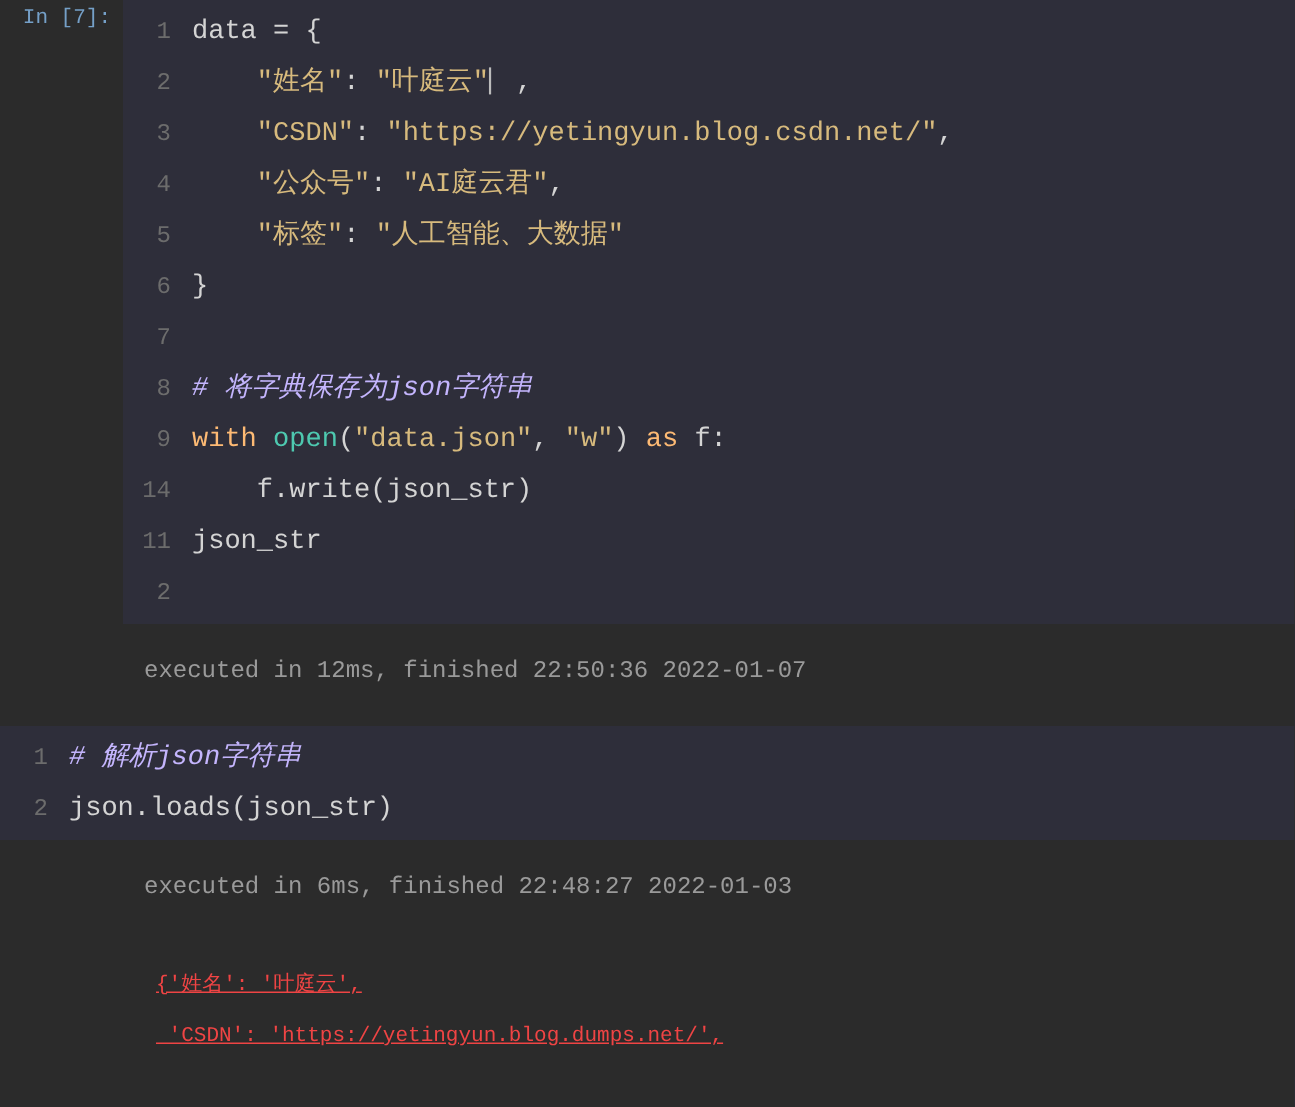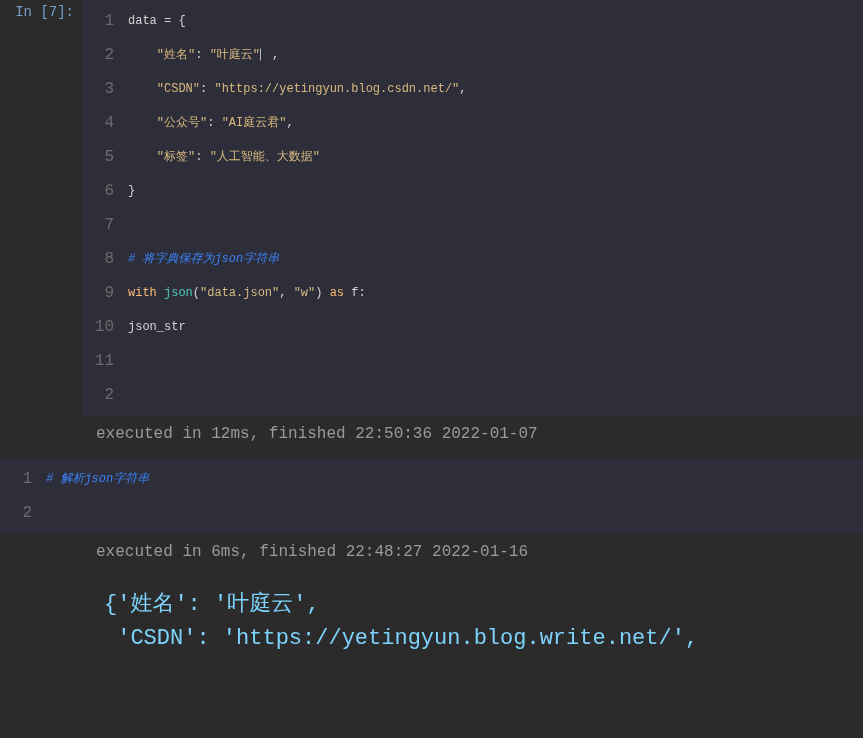--- a/index.html
+++ b/index.html
@@ -39,97 +39,100 @@
     padding: 4px 10px 4px 4px;
     color: #6c6c6c;
     font-size: 16px;
     user-select: none;
   }
   .gutter .ln { height: 34px; line-height: 34px; }
   .code {
     flex: 1;
     padding: 4px 8px 4px 4px;
   }
-  .code .line { height: 34px; line-height: 34px; white-space: pre; font-size: 12px; }
+  .code .line { height: 34px; line-height: 34px; white-space: pre; font-size: 18px; }
   .status {
     background: #2b2b2b;
     color: #9a9a9a;
-    padding: 9px 14px;
+    padding: 22px 14px;
     font-size: 16px;
     margin-left: 82px;
   }
   .output {
     background: #2b2b2b;
-    color: #7dd3fc;
+    color: #ef4444;
     margin-left: 82px;
     padding: 18px 22px 10px 22px;
-    font-size: 22px;
+    font-size: 14px;
     line-height: 34px;
     white-space: pre;
+    text-decoration: underline;
   }
   .sep { height: 6px; background: #2b2b2b; }
   
   .s-default { color: #d4d4d4; }
   .s-op      { color: #d4d4d4; }
   .s-str     { color: #d7ba7d; }
   .s-num     { color: #b5cea8; }
   .s-key     { color: #fdba74; }  
   .s-fn      { color: #4ec9b0; }  
   .s-param   { color: #9cdcfe; }  
-  .s-comment { color: #3b82f6; font-style: italic; }
+  .s-comment { color: #c4b5fd; font-style: italic; }
   .s-cursor  { color: #bbb; }
 </style>
 </head>
 <body>
 
 <div class="cell">
   <div class="prompt">In [7]:</div>
   <div class="code-area">
     <div class="gutter-and-code">
       <div class="gutter">
         <div class="ln">1</div>
         <div class="ln">2</div>
         <div class="ln">3</div>
         <div class="ln">4</div>
         <div class="ln">5</div>
         <div class="ln">6</div>
         <div class="ln">7</div>
         <div class="ln">8</div>
         <div class="ln">9</div>
-        <div class="ln">10</div>
+        <div class="ln">14</div>
         <div class="ln">11</div>
         <div class="ln">2</div>
       </div>
       <div class="code">
         <div class="line"><span class="s-default">data </span><span class="s-op">=</span><span class="s-default"> {</span></div>
         <div class="line"><span>    </span><span class="s-str">"姓名"</span><span>: </span><span class="s-str">"叶庭云"</span><span class="s-cursor">⎸</span><span>,</span></div>
         <div class="line"><span>    </span><span class="s-str">"CSDN"</span><span>: </span><span class="s-str">"https://yetingyun.blog.csdn.net/"</span><span>,</span></div>
         <div class="line"><span>    </span><span class="s-str">"公众号"</span><span>: </span><span class="s-str">"AI庭云君"</span><span>,</span></div>
         <div class="line"><span>    </span><span class="s-str">"标签"</span><span>: </span><span class="s-str">"人工智能、大数据"</span></div>
         <div class="line"><span>}</span></div>
         <div class="line"><span></span></div>
         <div class="line"><span class="s-comment"># 将字典保存为json字符串</span></div>
-        <div class="line"><span class="s-key">with</span><span> </span><span class="s-fn">json</span><span>(</span><span class="s-str">"data.json"</span><span>, </span><span class="s-str">"w"</span><span>) </span><span class="s-key">as</span><span> f:</span></div>
+        <div class="line"><span class="s-key">with</span><span> </span><span class="s-fn">open</span><span>(</span><span class="s-str">"data.json"</span><span>, </span><span class="s-str">"w"</span><span>) </span><span class="s-key">as</span><span> f:</span></div>
+        <div class="line"><span>    f.write(json_str)</span></div>
         <div class="line"><span>json_str</span></div>
       </div>
     </div>
   </div>
 </div>
 <div class="status">executed in 12ms, finished 22:50:36 2022-01-07</div>
 
 <div class="sep"></div>
 
 <div class="cell">
   <div class="code-area">
     <div class="gutter-and-code">
       <div class="gutter">
         <div class="ln">1</div>
         <div class="ln">2</div>
       </div>
       <div class="code">
         <div class="line"><span class="s-comment"># 解析json字符串</span></div>
+        <div class="line"><span>json.loads(json_str)</span></div>
       </div>
     </div>
   </div>
 </div>
-<div class="status">executed in 6ms, finished 22:48:27 2022-01-16</div>
+<div class="status">executed in 6ms, finished 22:48:27 2022-01-03</div>
 
-<div class="output"><div>{'姓名': '叶庭云',</div><div> 'CSDN': 'https://yetingyun.blog.write.net/',</div></div>
+<div class="output"><div>{'姓名': '叶庭云',</div><div> 'CSDN': 'https://yetingyun.blog.dumps.net/',</div></div>
 
 </body></html>

